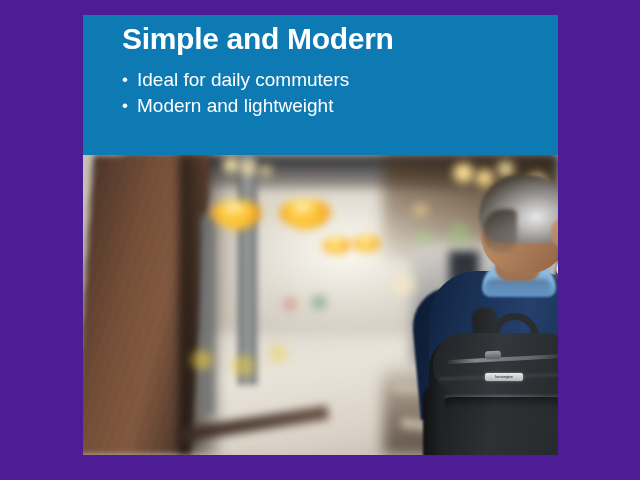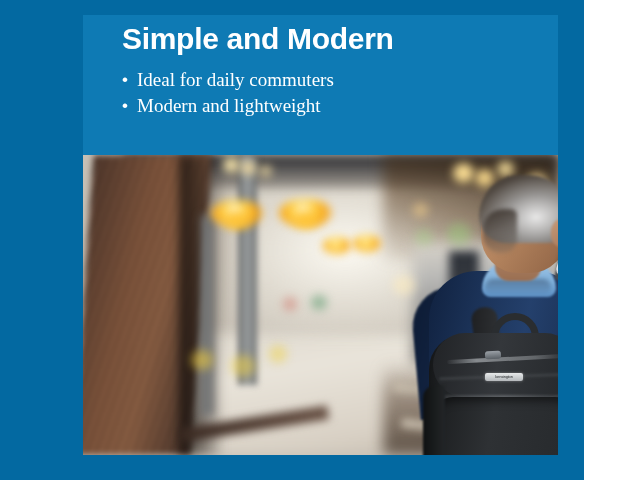--- a/index.html
+++ b/index.html
@@ -5,22 +5,22 @@
 <style>
   * { margin:0; padding:0; box-sizing:border-box; }
   html, body {
     width:640px; height:480px;
     background:#ffffff;
     font-family:"Liberation Sans", sans-serif;
     overflow:hidden;
   }
   #canvas {
     position:relative;
-    width:584px; height:480px;
-    background:#0369a1;
+    width:640px; height:480px;
+    background:#4c1d95;
   }
 
   
   #banner {
     position:absolute;
     left:83px; top:15px;
     width:475px; height:140px;
     background:#0e7ab4;
     overflow:hidden;
   }
@@ -46,21 +46,21 @@
     font-size:19px;
     line-height:26px;
     white-space:nowrap;
   }
   .bullet-dot {
     width:12px;
     flex:0 0 12px;
     font-size:17px;
     line-height:26px;
   }
-  .bullet-text { padding-left:3px;font-family:Liberation Serif, serif; }
+  .bullet-text { padding-left:3px; }
 
   
   #photo {
     position:absolute;
     left:83px; top:155px;
     width:475px; height:300px;
     overflow:hidden;
     background:#b9b0a6;
   }
   .ph { position:absolute; }

